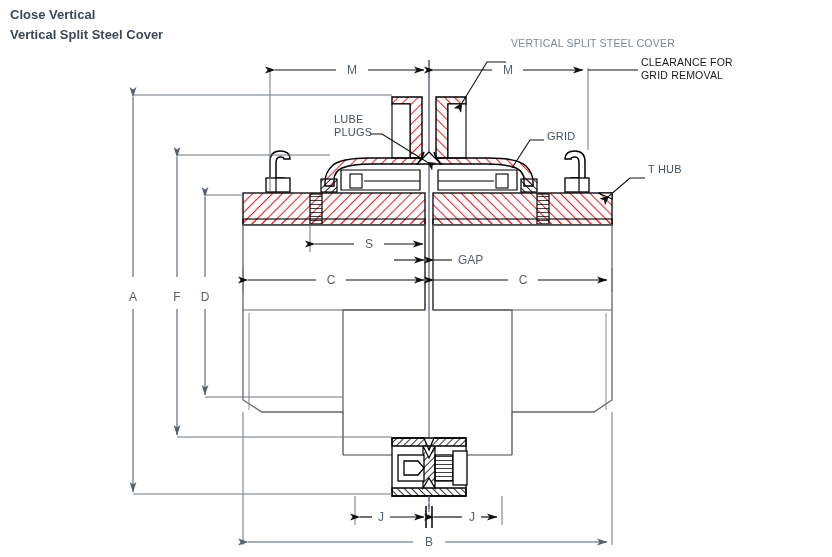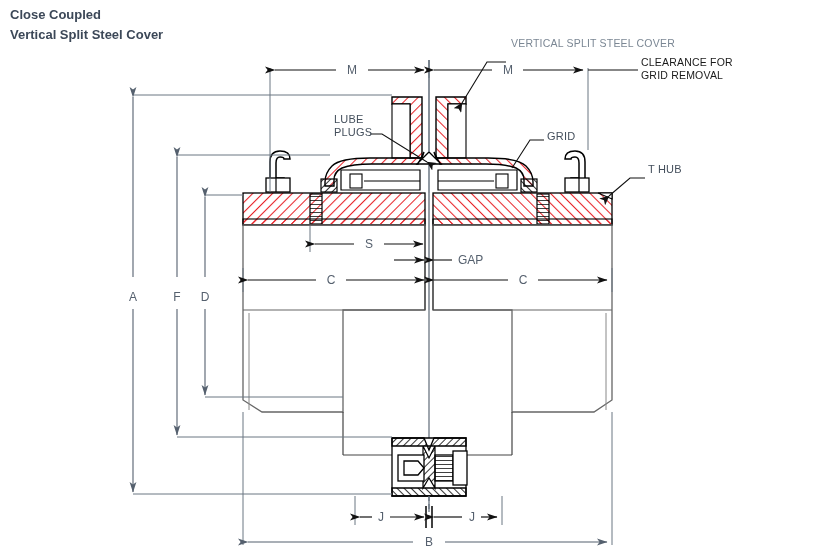--- a/index.html
+++ b/index.html
@@ -16,21 +16,21 @@
   text{font-family:"Liberation Sans","DejaVu Sans",sans-serif;}
   .dimtext{font-size:12px;fill:#55606e;}
   .lbl-gray{font-size:10.5px;fill:#7b8794;letter-spacing:.2px;}
   .lbl-black{font-size:10.5px;fill:#1a1a1a;letter-spacing:.2px;}
   .lbl-dark{font-size:11px;fill:#444f5c;letter-spacing:.2px;}
 </style>
 </head>
 <body>
 
 <div class="title-block">
-  <div>Close Coupled</div>
+  <div>Close Vertical</div>
   <div>Vertical Split Steel Cover</div>
 </div>
 
 <svg id="drawing" viewBox="0 0 832 557">
   <defs>
     <pattern id="hatchRed" width="7" height="7" patternTransform="rotate(45)" patternUnits="userSpaceOnUse">
       <line x1="0" y1="0" x2="0" y2="7" stroke="#e8242a" stroke-width="2.1"></line>
     </pattern>
     <pattern id="hatchRedRev" width="7" height="7" patternTransform="rotate(-45)" patternUnits="userSpaceOnUse">
       <line x1="0" y1="0" x2="0" y2="7" stroke="#e8242a" stroke-width="2.1"></line>

